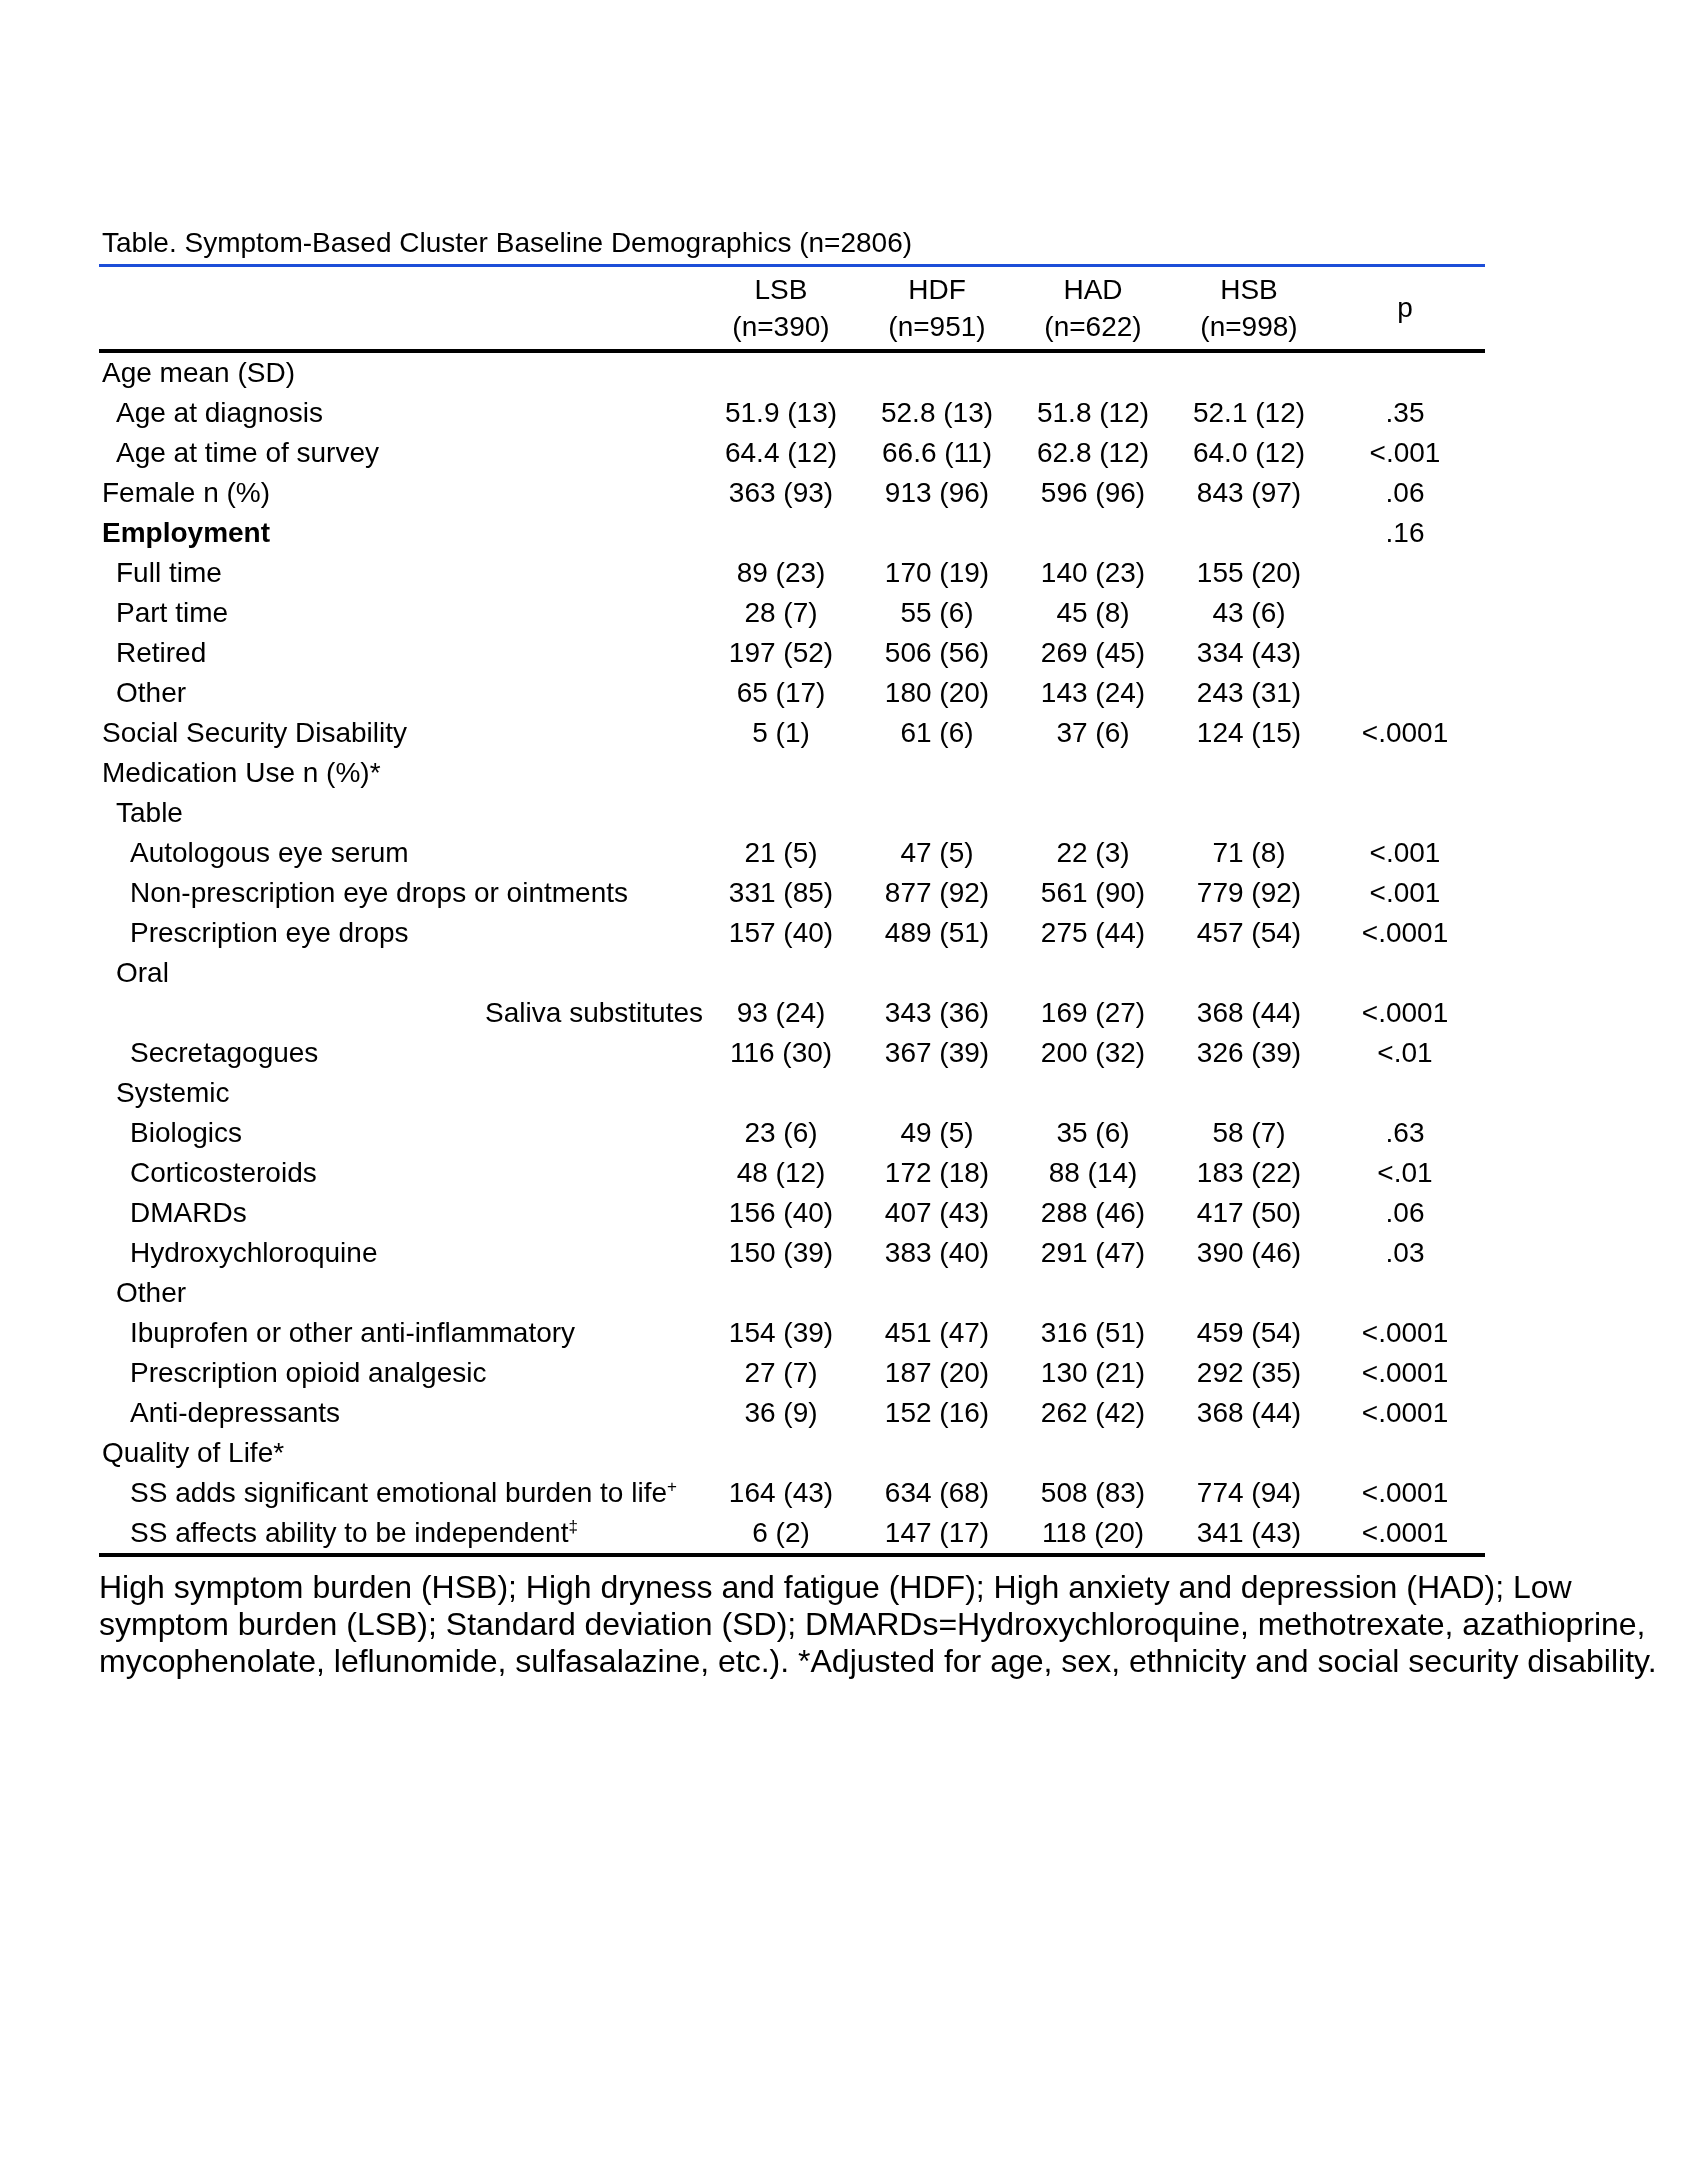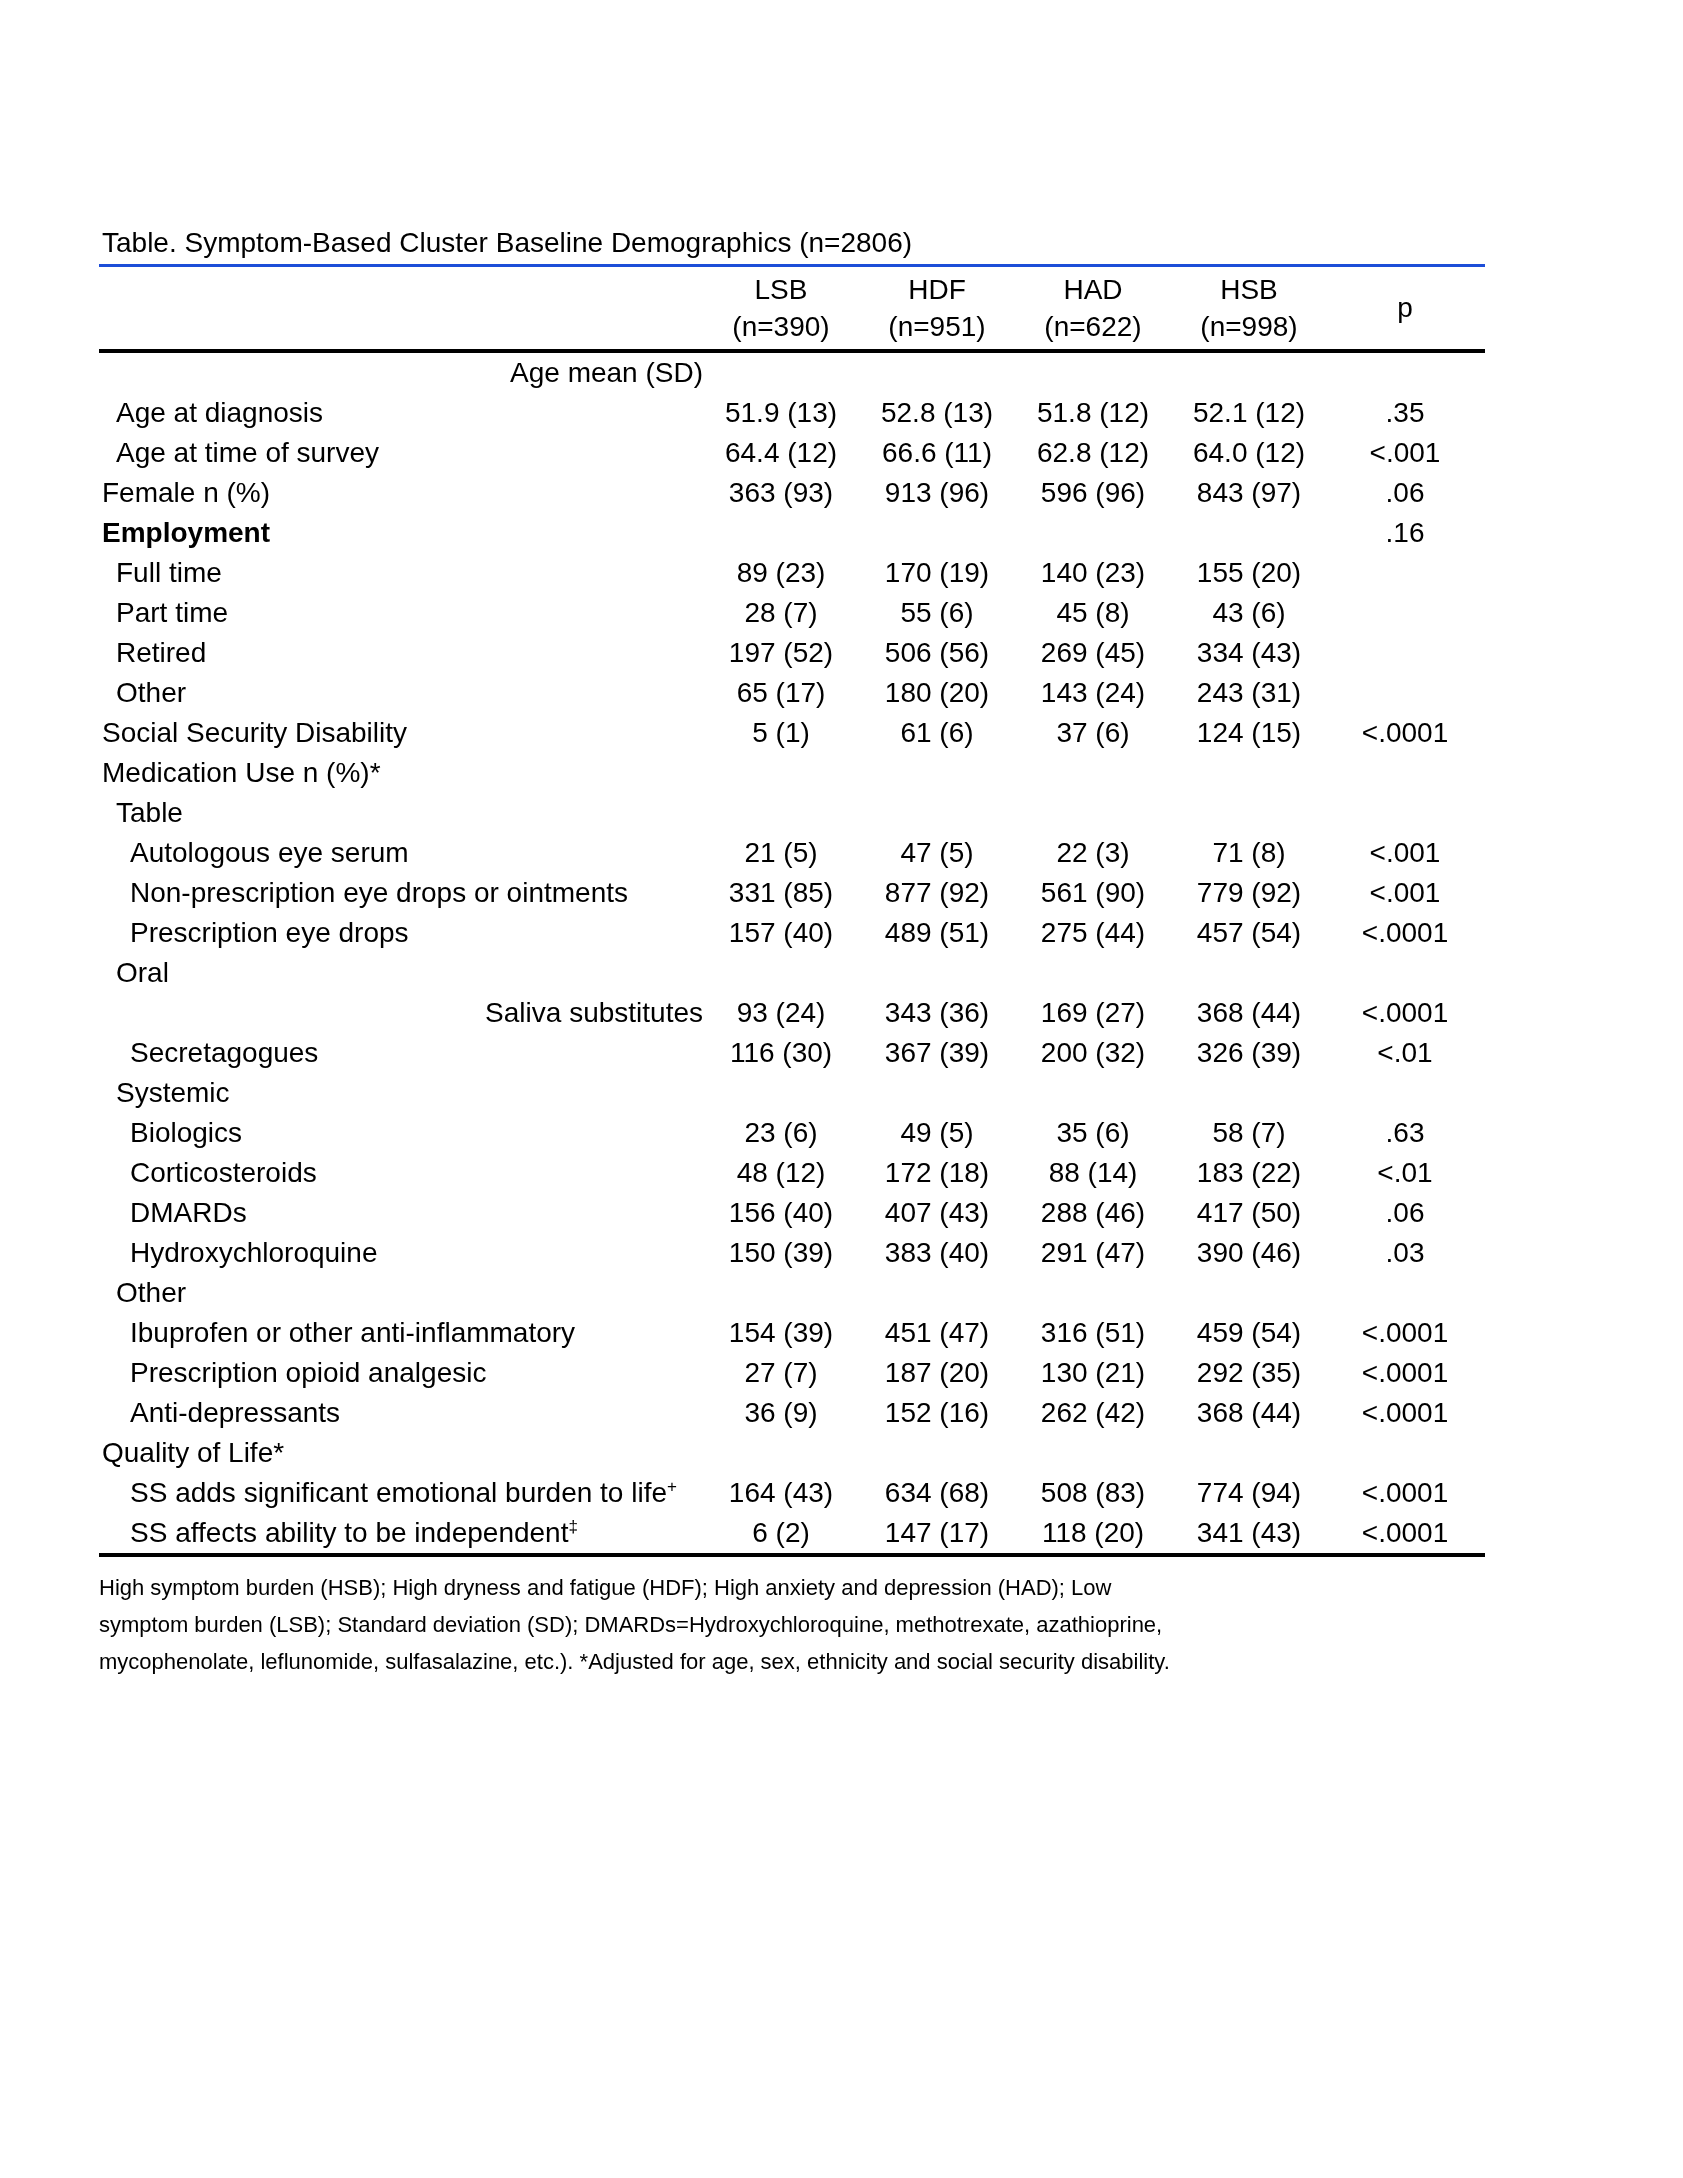--- a/index.html
+++ b/index.html
@@ -52,21 +52,21 @@
   sup {
     font-size: 17px;
     line-height: 0;
     vertical-align: super;
   }
   .tfoot {
     margin-top: 12px;
     width: 1426px;
   }
   .tfoot .fline {
-    font-size: 22px;
+    font-size: 32px;
     line-height: 37px;
     white-space: nowrap;
   }
 </style>
 </head>
 <body>
 
 <div class="table-wrap">
 
   <div class="title">Table. Symptom-Based Cluster Baseline Demographics (n=2806)</div>
@@ -87,21 +87,21 @@
     </div>
     <div class="hgroup">
       <div>HSB</div>
       <div>(n=998)</div>
     </div>
     <div class="pcell">p</div>
   </div>
 
   <div class="tbody" id="tbody">
       <div class="trow">
-        <div class="cell label" style="padding-left: 3px; text-align: right;">Age mean (SD)</div>
+        <div class="cell label" style="padding-left: 3px;">Age mean (SD)</div>
         <div class="cell num"></div>
         <div class="cell num"></div>
         <div class="cell num"></div>
         <div class="cell num"></div>
         <div class="cell num"></div>
       </div>
       <div class="trow">
         <div class="cell label" style="padding-left: 17px;">Age at diagnosis</div>
         <div class="cell num">51.9 (13)</div>
         <div class="cell num">52.8 (13)</div>

